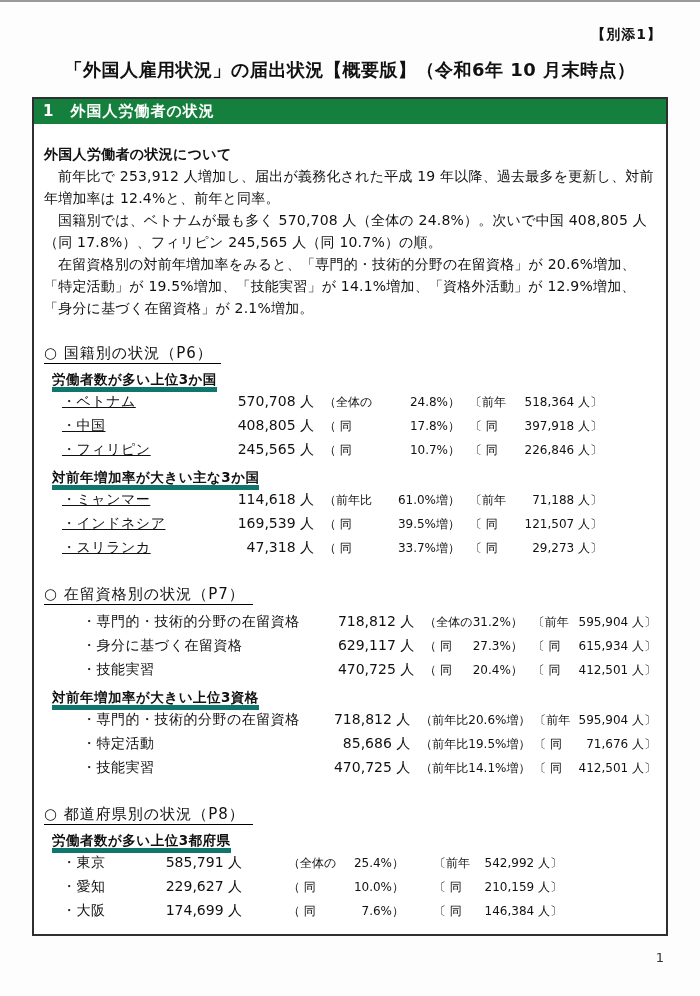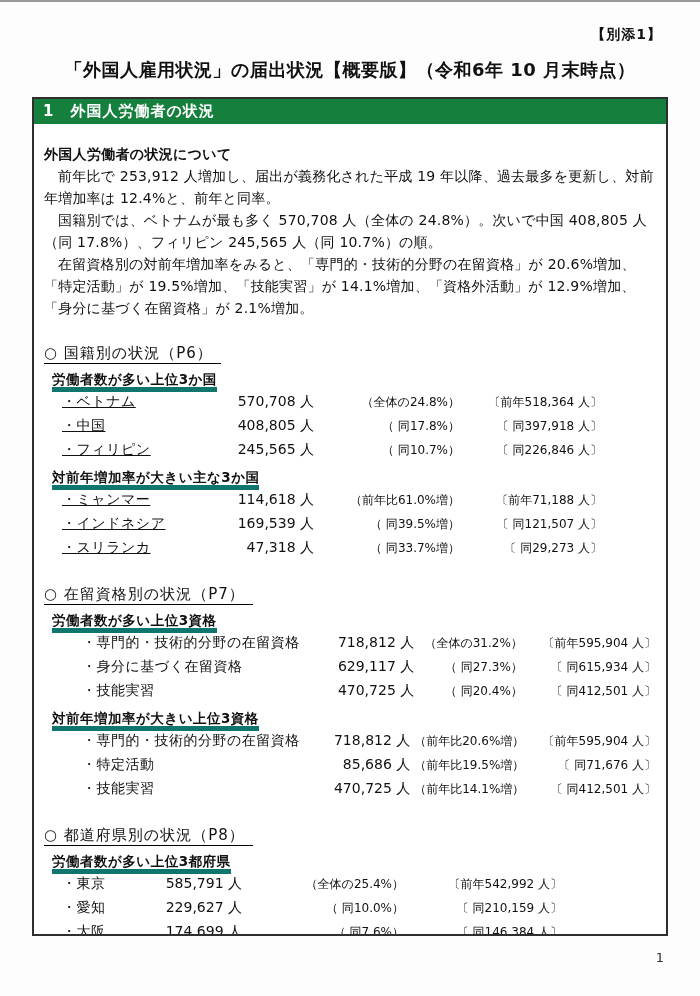--- a/index.html
+++ b/index.html
@@ -19,21 +19,21 @@
 
   .doc-section { margin-top:22px; }
   .sec-heading { font-size:15px; font-weight:normal; line-height:25px; margin-bottom:3px; letter-spacing:1px; }
   .sec-heading .u { border-bottom:1.5px solid #000; padding-right:8px; padding-bottom:1px; }
   .sub-heading { margin-left:8px; font-size:13.5px; font-weight:bold; line-height:21px; letter-spacing:0.5px; margin-top:2px; }
   .sub-heading .u { border-bottom:5px solid #0f766e; padding-bottom:0px; }
 
   .row { display:flex; align-items:baseline; margin-left:18px; line-height:23px; font-size:14px; gap:10px; }
   .c-label { letter-spacing:0.5px; white-space:nowrap; }
   .c-value { text-align:right; white-space:nowrap; }
-  .c-pct, .c-prev { display:flex; justify-content:flex-end; font-size:12px; white-space:nowrap; }
+  .c-pct, .c-prev { display:flex; justify-content:space-between; font-size:12px; white-space:nowrap; }
 
   
   .sec-nat .c-label { width:162px;text-decoration:underline; }
   .sec-nat .c-value { width:80px; }
   .sec-nat .c-pct  { width:136px; }
   .sec-nat .c-prev { width:132px; }
 
   .sec-status .c-label { width:240px;margin-left:20px; }
   .sec-status .c-value { width:100px; }
   .sec-status .c-pct  { width:104px; }
@@ -142,21 +142,20 @@
               <span>〔 同</span>
               <span>29,273 人〕</span>
             </span>
         </div>
       </div>
     </div>
 
     <div class="doc-section sec-status">
       <div class="sec-heading"><span class="u">○ 在留資格別の状況（P7）</span></div>
       <div class="group">
-        <div class="sub-heading"><span class="u">労働者数が多い上位3資格</span></div>
         <div class="row">
           <span class="c-label">・専門的・技術的分野の在留資格</span>
           <span class="c-value">718,812 人</span>
           <span class="c-pct">
               <span>（全体の</span>
               <span>31.2%）</span>
             </span>
           <span class="c-prev">
               <span>〔前年</span>
               <span>595,904 人〕</span>

